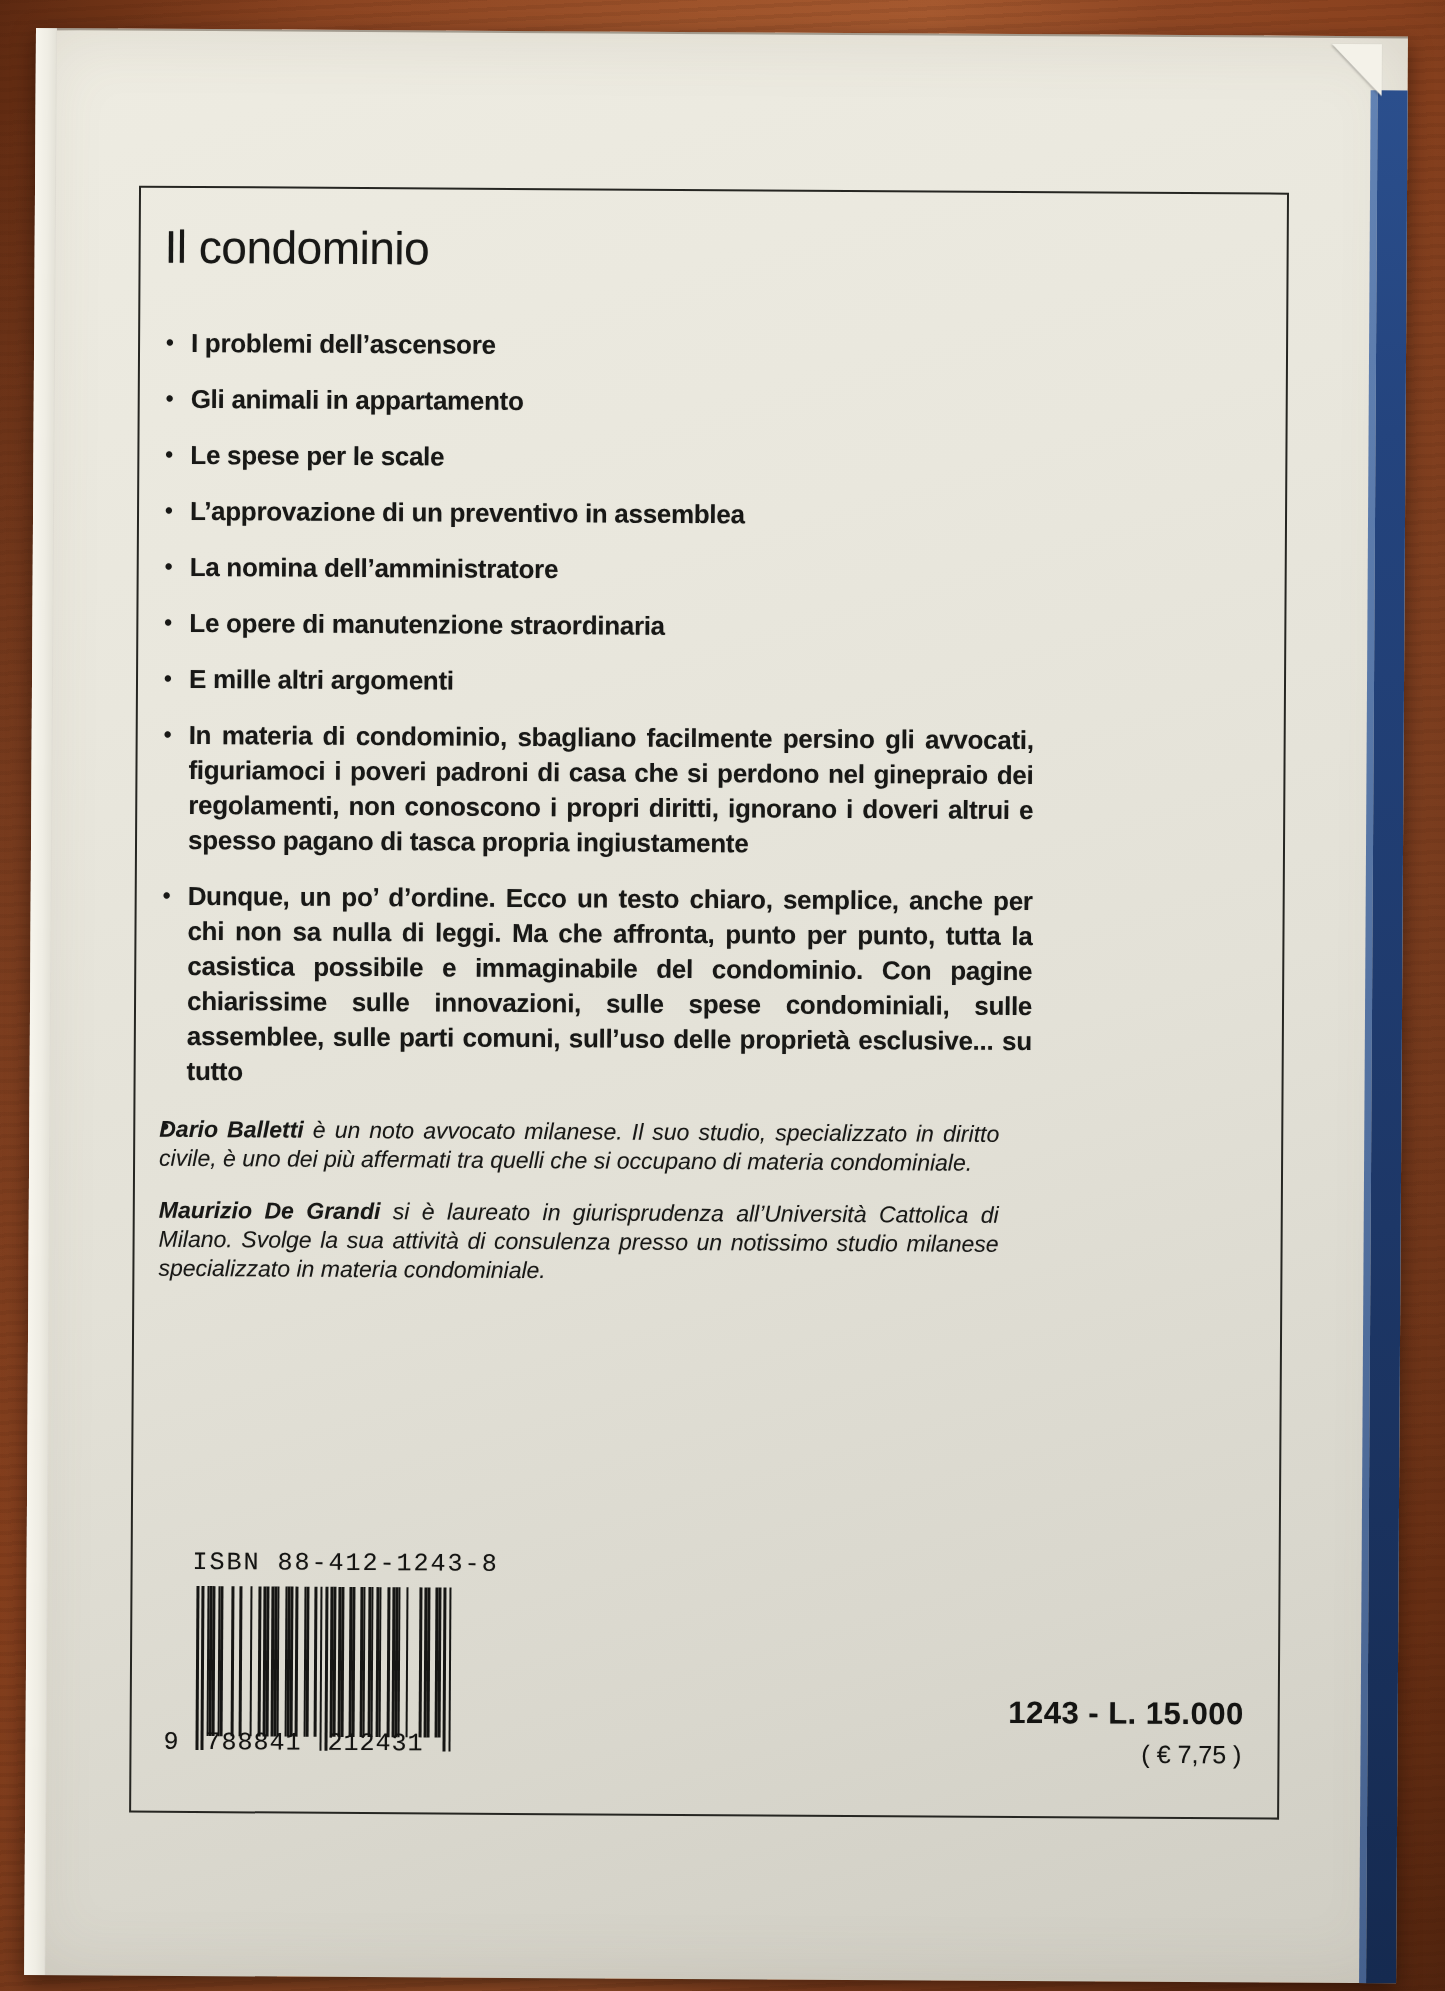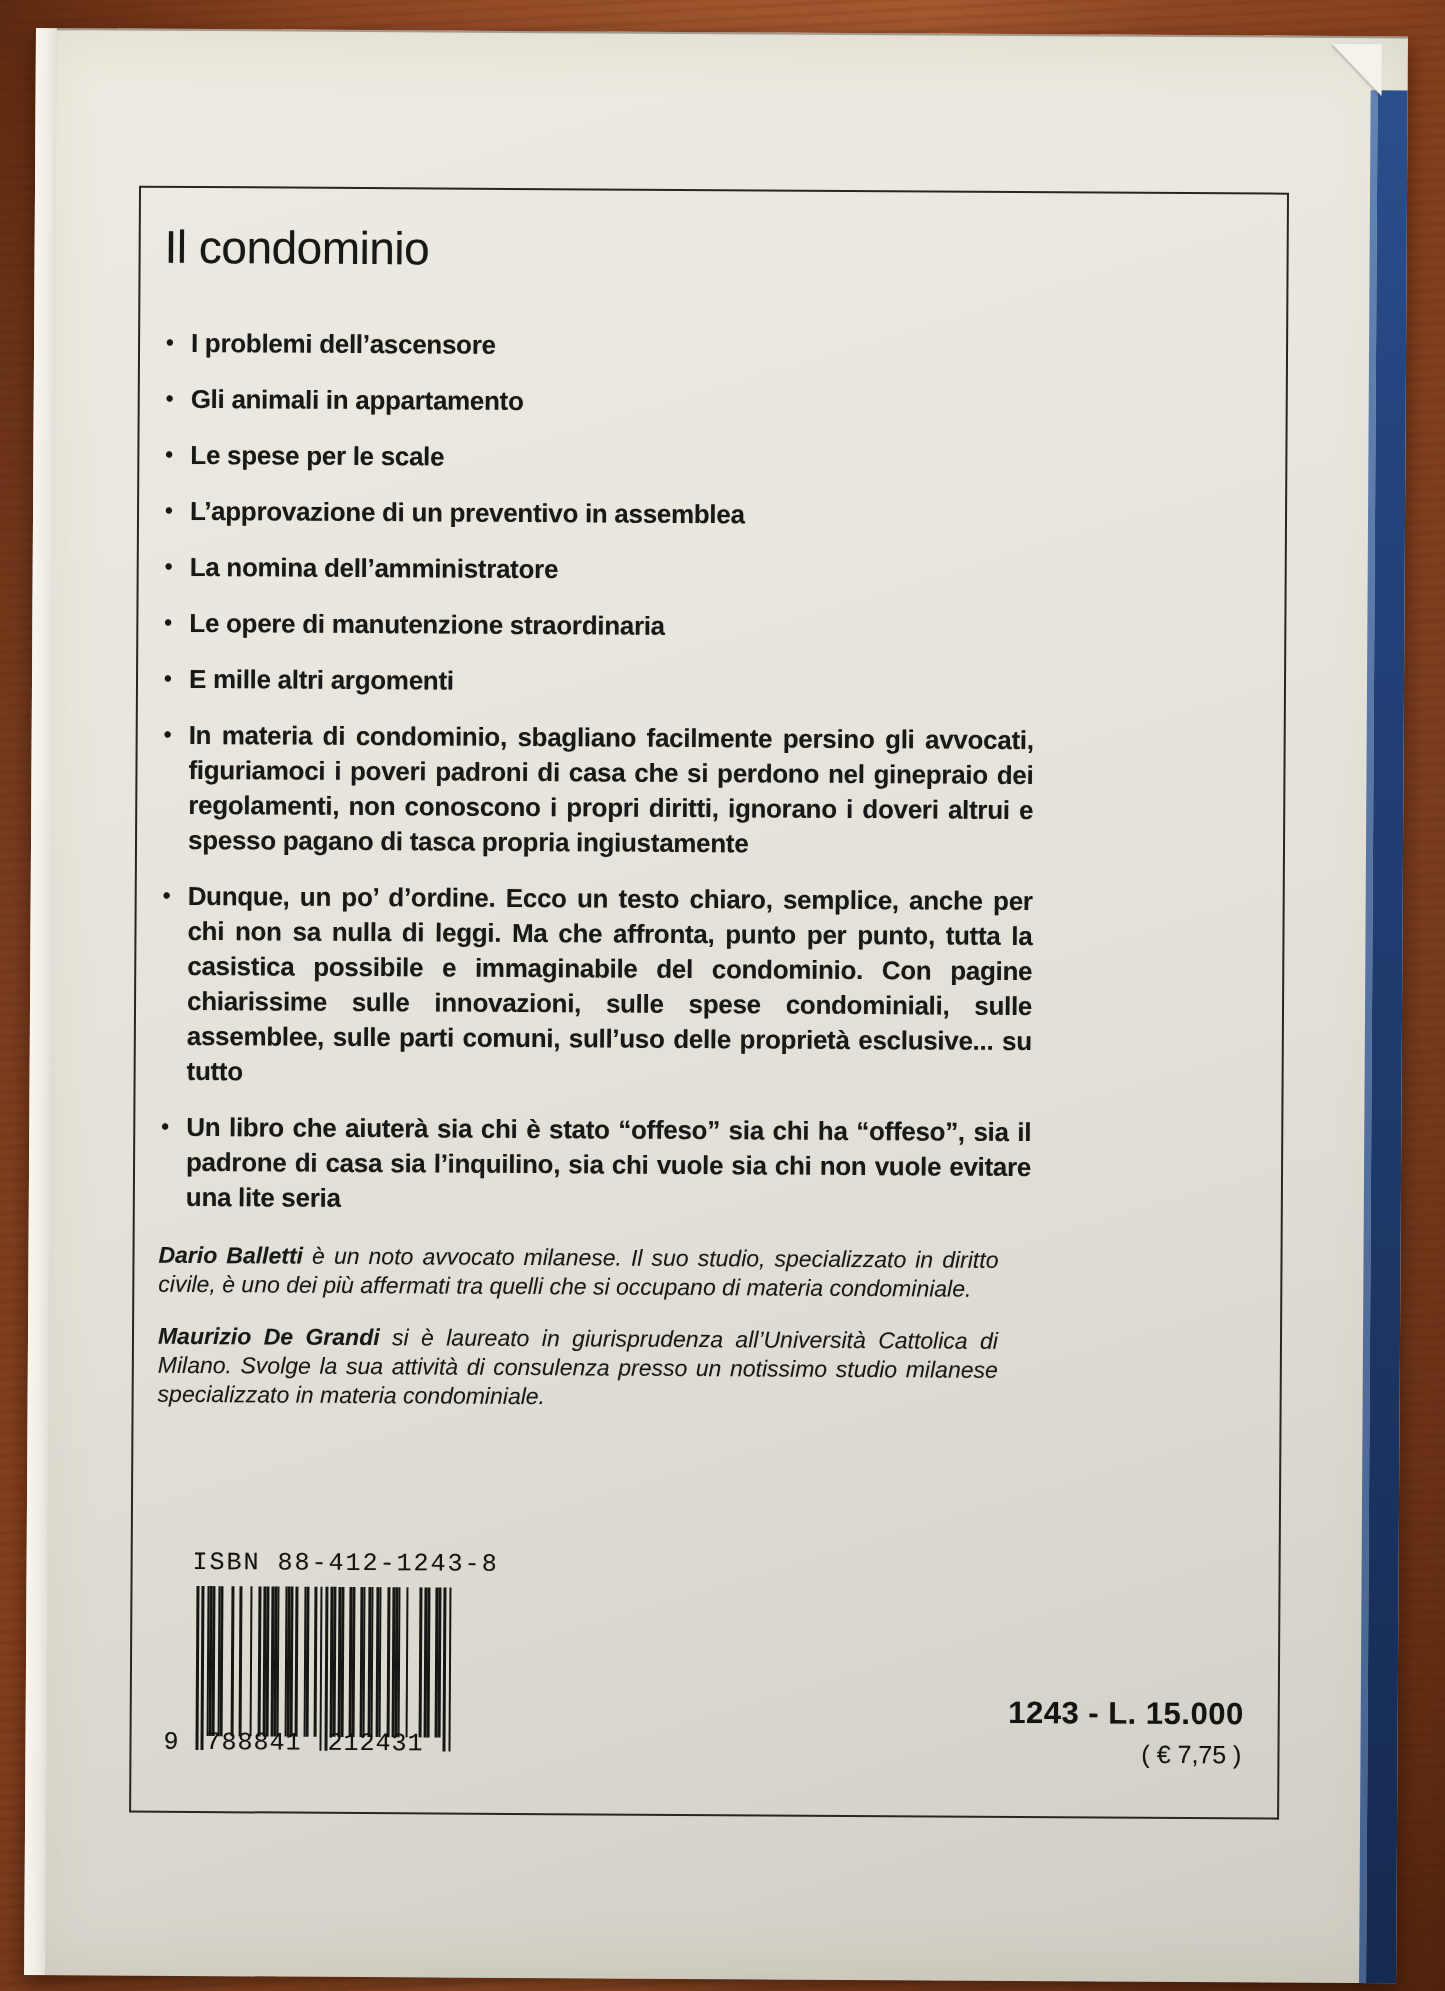--- a/index.html
+++ b/index.html
@@ -78,21 +78,21 @@
       <ul class="bullets">
           <li><span class="dot">•</span><span>I problemi dell’ascensore</span></li>
           <li><span class="dot">•</span><span>Gli animali in appartamento</span></li>
           <li><span class="dot">•</span><span>Le spese per le scale</span></li>
           <li><span class="dot">•</span><span>L’approvazione di un preventivo in assemblea</span></li>
           <li><span class="dot">•</span><span>La nomina dell’amministratore</span></li>
           <li><span class="dot">•</span><span>Le opere di manutenzione straordinaria</span></li>
           <li><span class="dot">•</span><span>E mille altri argomenti</span></li>
           <li><span class="dot">•</span><span>In materia di condominio, sbagliano facilmente persino gli avvocati, figuriamoci i poveri padroni di casa che si perdono nel ginepraio dei regolamenti, non conoscono i propri diritti, ignorano i doveri altrui e spesso pagano di tasca propria ingiustamente</span></li>
           <li><span class="dot">•</span><span>Dunque, un po’ d’ordine. Ecco un testo chiaro, semplice, anche per chi non sa nulla di leggi. Ma che affronta, punto per punto, tutta la casistica possibile e immaginabile del condominio. Con pagine chiarissime sulle innovazioni, sulle spese condominiali, sulle assemblee, sulle parti comuni, sull’uso delle proprietà esclusive... su tutto</span></li>
-          <li><span class="dot">•</span><span>Un libro che aiuterà sia chi è stato “offeso” sia chi ha “offeso”, sia il padrone di casa sia l’inquilino, sia chi vuole sia chi non vuole evitare una lite seria</span></li>
+          <li><span class="dot">•</span></li>
         </ul>
       <div class="bios">
         <p class="bio"><span class="bio-name">Dario Balletti</span><span> è un noto avvocato milanese. Il suo studio, specializzato in diritto civile, è uno dei più affermati tra quelli che si occupano di materia condominiale.</span></p>
         <p class="bio"><span class="bio-name">Maurizio De Grandi</span><span> si è laureato in giurisprudenza all’Università Cattolica di Milano. Svolge la sua attività di consulenza presso un notissimo studio milanese specializzato in materia condominiale.</span></p>
       </div>
     </div>
 
     <div class="isbn-label">ISBN 88-412-1243-8</div>
 
     <div class="barcode">

